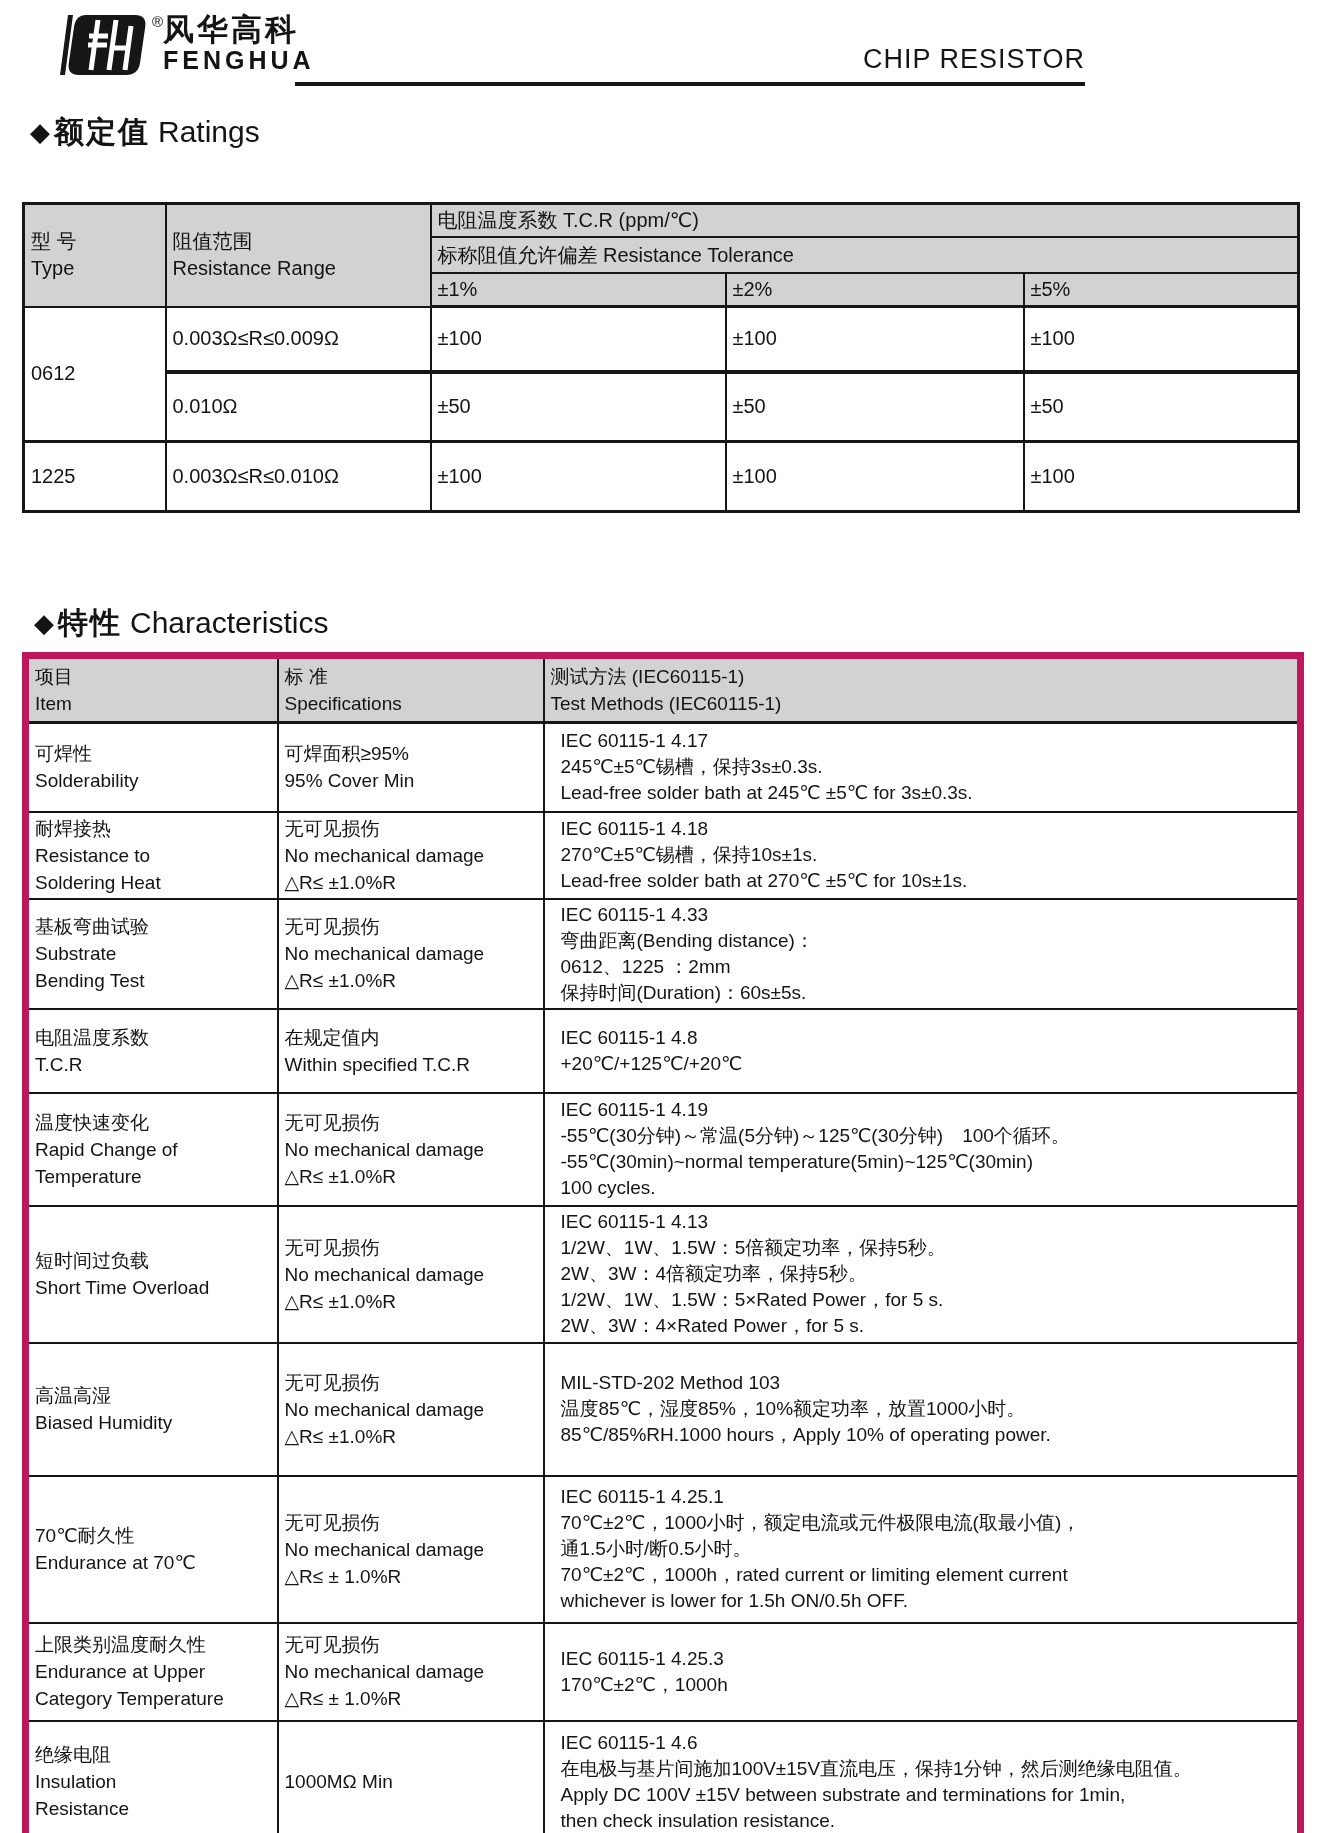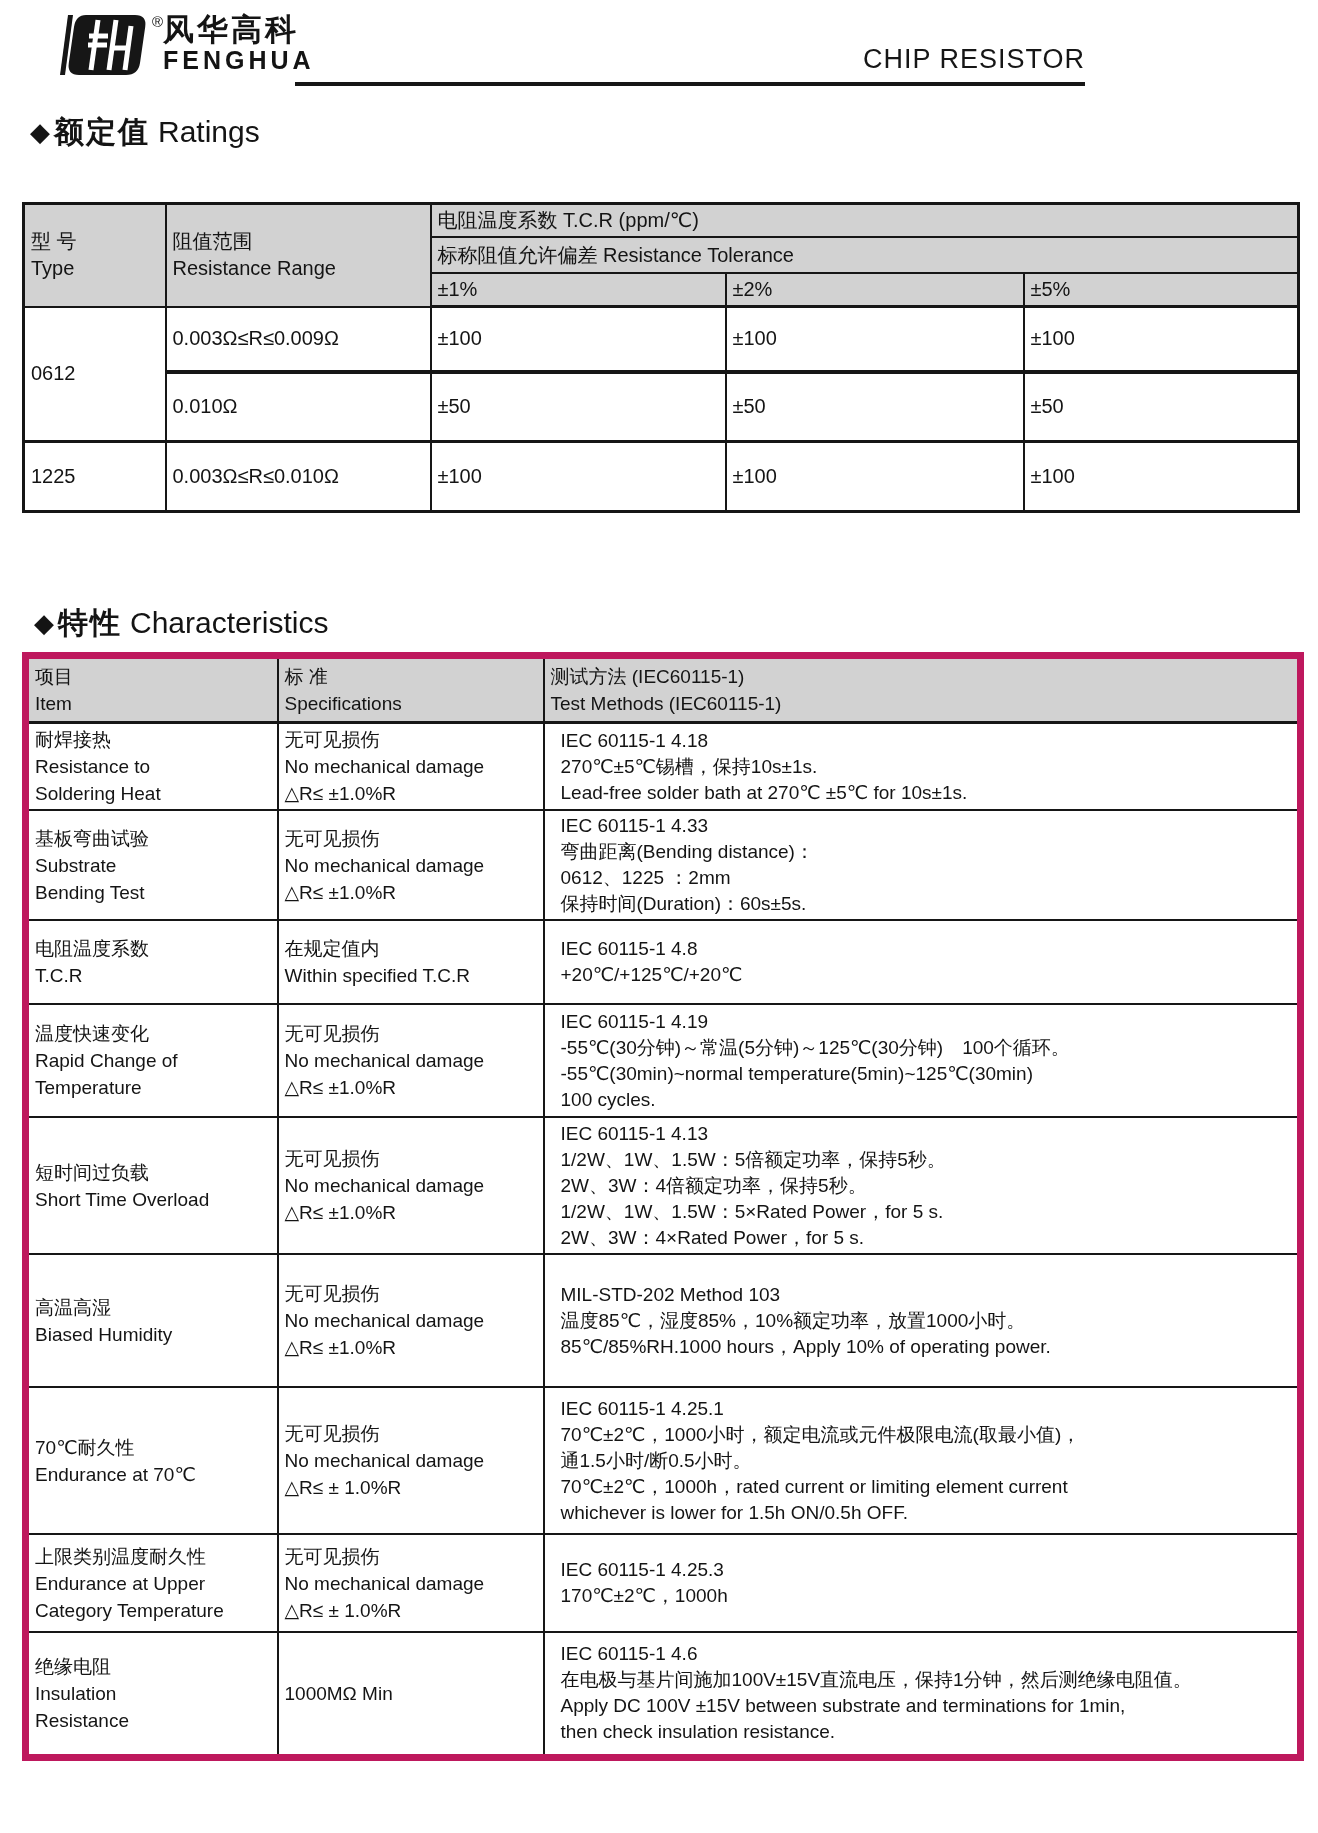--- a/index.html
+++ b/index.html
@@ -139,20 +139,29 @@
       </colgroup>
       <tbody>
           <tr style="height:67px">
         <td class="gray prelines bb-thick">项目
 Item</td>
         <td class="gray prelines bb-thick">标 准
 Specifications</td>
         <td class="gray prelines bb-thick">测试方法 (IEC60115-1)
 Test Methods  (IEC60115-1)</td>
       </tr>
+      <tr style="height:89px">
+        <td class="prelines">可焊性
+Solderability</td>
+        <td class="prelines">可焊面积≥95%
+95% Cover Min</td>
+        <td class="left">IEC 60115-1 4.17
+245℃±5℃锡槽，保持3s±0.3s.
+Lead-free solder bath at 245℃ ±5℃ for 3s±0.3s.</td>
+      </tr>
       <tr style="height:82px">
         <td class="prelines">耐焊接热
 Resistance to
 Soldering Heat</td>
         <td class="prelines">无可见损伤
 No mechanical damage
 △R≤ ±1.0%R</td>
         <td class="left">IEC 60115-1 4.18
 270℃±5℃锡槽，保持10s±1s.
 Lead-free solder bath at 270℃ ±5℃ for 10s±1s.</td>

